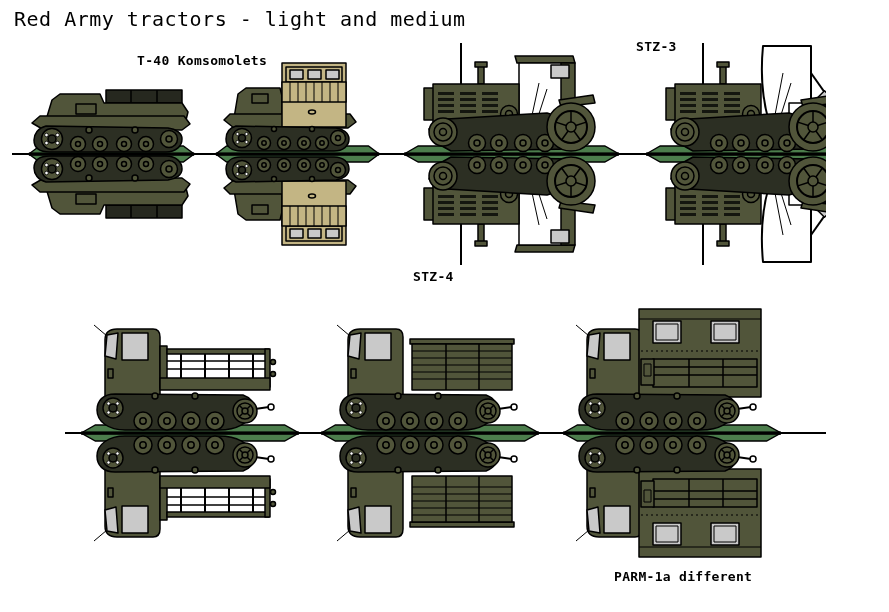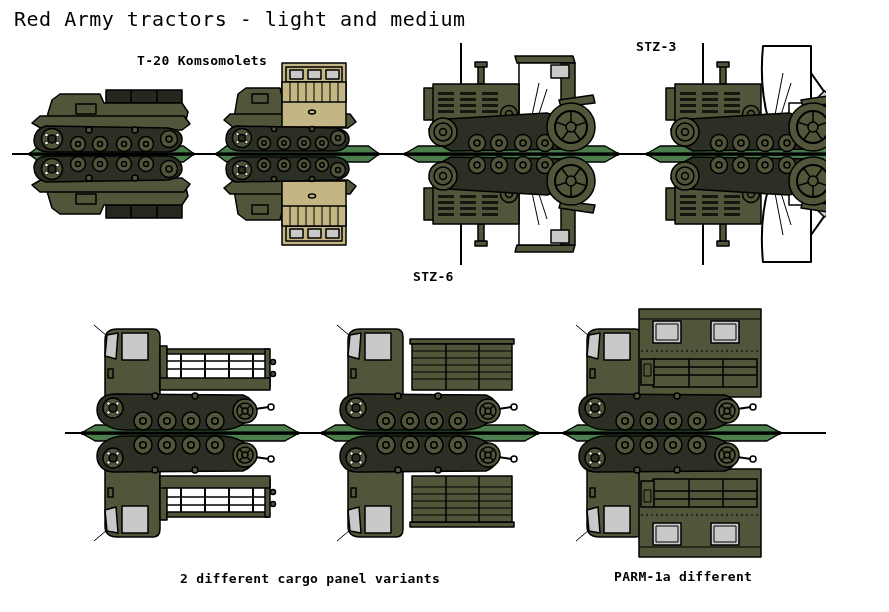--- a/index.html
+++ b/index.html
@@ -297,24 +297,23 @@
         <rect x="66" y="52" width="13" height="26"></rect>
         <rect x="69" y="57" width="7" height="12" fill="none" stroke-width="1"></rect>
         <g transform="translate(0,15)">
           <use href="#stz5-chassis"></use>
         </g>
       </g>
     </defs>
   </svg>
 
   <div class="lbl title-lbl" style="left:14px; top:8px">Red Army tractors - light and medium</div>
-  <div class="lbl veh-lbl" style="left:137px; top:54px">T-20 Komsomolets</div>
+  <div class="lbl veh-lbl" style="left:137px; top:54px">T-40 Komsomolets</div>
   <div class="lbl veh-lbl" style="left:636px; top:40px">STZ-3</div>
-  <div class="lbl veh-lbl" style="left:413px; top:270px">STZ-6</div>
-  <div class="lbl veh-lbl" style="left:180px; top:572px">2 different cargo panel variants</div>
+  <div class="lbl veh-lbl" style="left:413px; top:270px">STZ-4</div>
   <div class="lbl veh-lbl" style="left:614px; top:570px">PARM-1a different</div>
 
   <div class="foldline" style="left:12px; top:153px; width:877px"></div>
   <div class="foldline" style="left:65px; top:432px; width:801px"></div>
 
   <svg class="stand" style="left:28px; top:145px" width="167" height="18" viewBox="0 0 200 18" preserveAspectRatio="none">
       <use href="#stand-shape"></use>
     </svg>
   <svg class="stand" style="left:215px; top:145px" width="165" height="18" viewBox="0 0 200 18" preserveAspectRatio="none">
       <use href="#stand-shape"></use>

